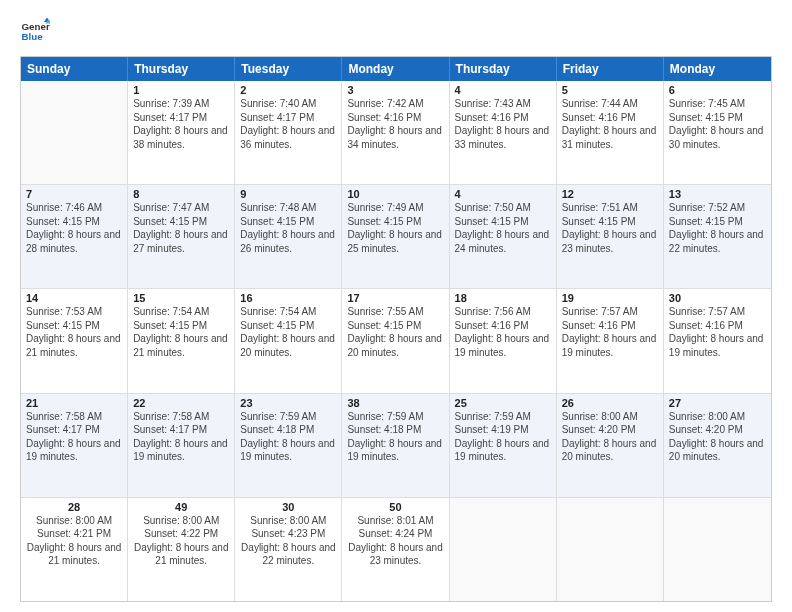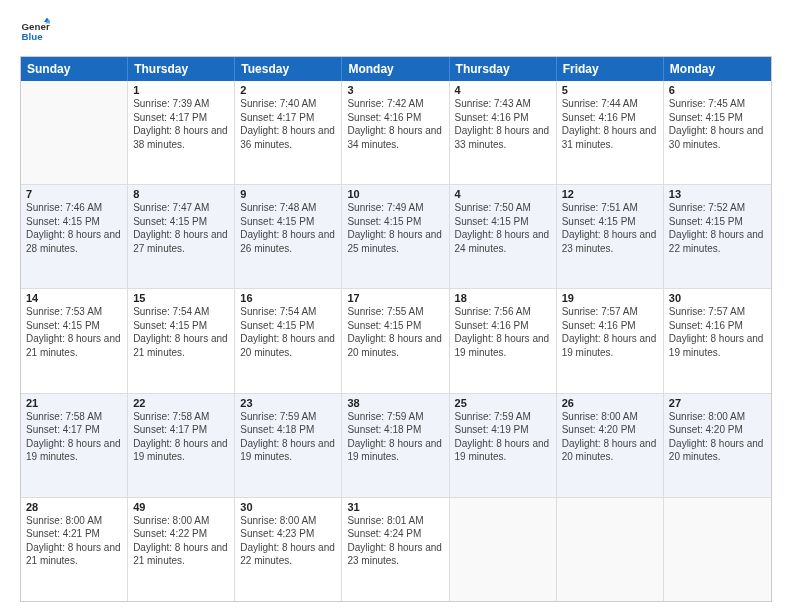--- a/index.html
+++ b/index.html
@@ -70,21 +70,21 @@
       display: flex;
       flex-direction: column;
       flex: 1;
     }
     .cal-row {
       display: grid;
       grid-template-columns: repeat(7, 1fr);
       flex: 1;
       border-bottom: 1px solid #ddd;
     }
-    .cal-row:last-child { border-bottom: none; }
+    .cal-row:last-child { border-bottom: none; text-align: center; }
     .cal-cell {
       border-right: 1px solid #ddd;
       padding: 3px 5px;
       font-size: 9.5px;
       color: #333;
       min-height: 0;
       overflow: hidden;
       background: #fff;
     }
     .cal-cell:last-child { border-right: none; }
@@ -256,21 +256,21 @@
           </div>
           <div class="cal-cell">
             <div class="day-num">49</div>
             <div class="cell-text">Sunrise: 8:00 AM<br>Sunset: 4:22 PM<br>Daylight: 8 hours and 21 minutes.</div>
           </div>
           <div class="cal-cell">
             <div class="day-num">30</div>
             <div class="cell-text">Sunrise: 8:00 AM<br>Sunset: 4:23 PM<br>Daylight: 8 hours and 22 minutes.</div>
           </div>
           <div class="cal-cell">
-            <div class="day-num">31</div>
+            <div class="day-num">50</div>
             <div class="cell-text">Sunrise: 8:01 AM<br>Sunset: 4:24 PM<br>Daylight: 8 hours and 23 minutes.</div>
           </div>
           <div class="cal-cell empty"></div>
           <div class="cal-cell empty"></div>
           <div class="cal-cell empty"></div>
         </div>
       </div>
   </div>
 </div>
 

